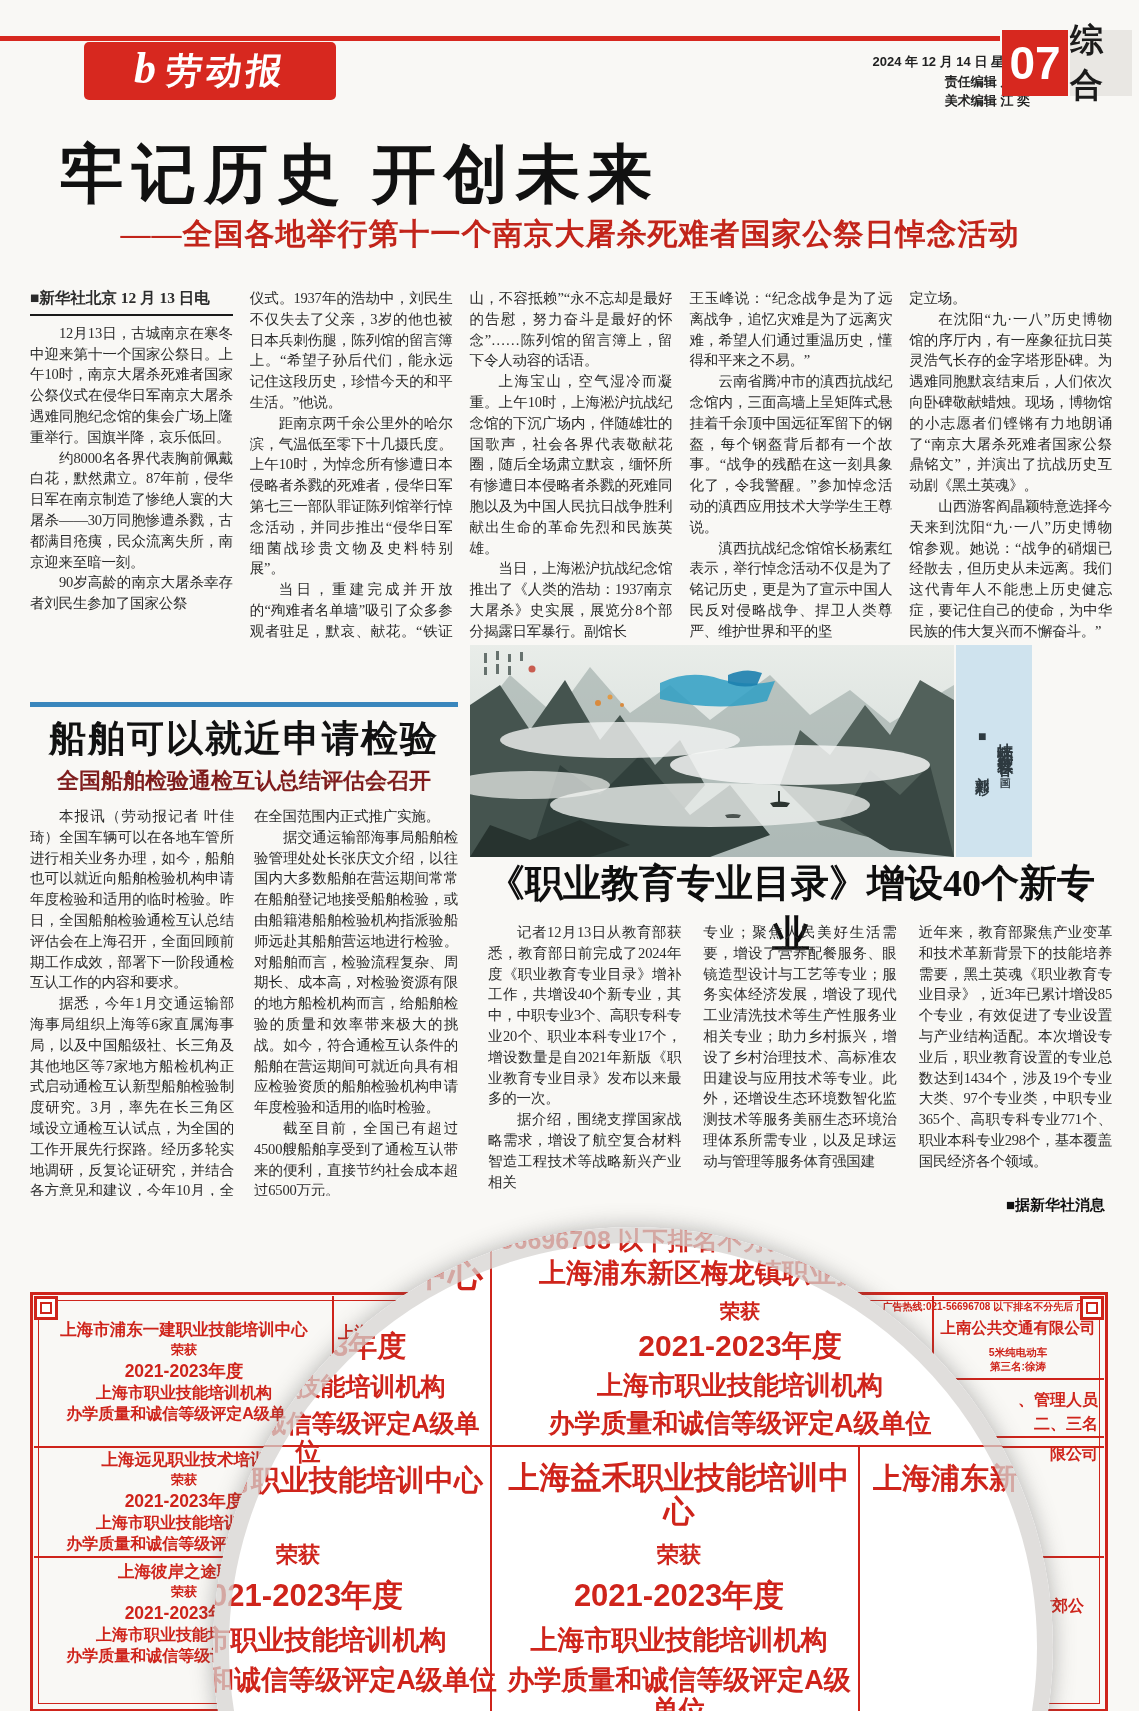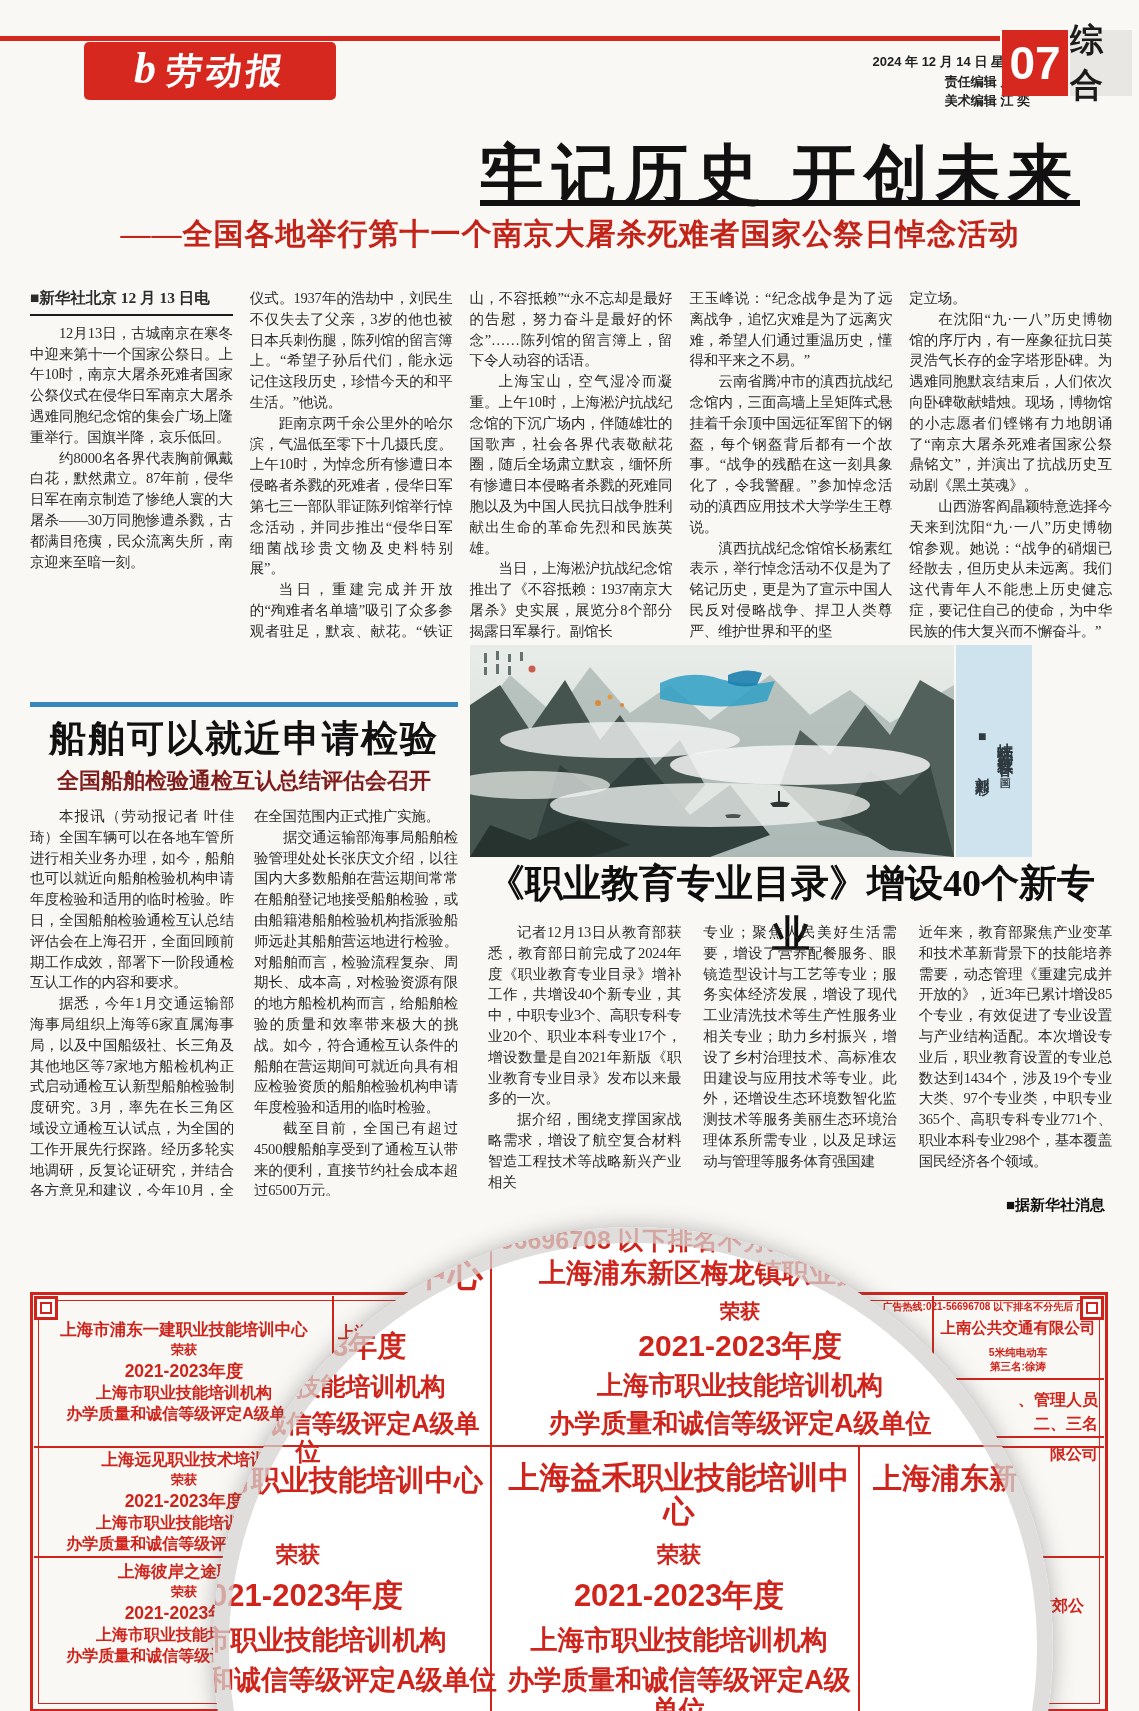--- a/index.html
+++ b/index.html
@@ -19,22 +19,22 @@
               font-family:"Liberation Sans","DejaVu Sans",sans-serif;
               font-size:13px;font-weight:bold;color:#222;line-height:1.5;}
   .pagenum-box{left:1002px;top:30px;width:66px;height:66px;background:#d7281f;color:#fff;
                display:flex;align-items:center;justify-content:center;
                font-family:"Liberation Sans","DejaVu Sans",sans-serif;font-weight:bold;font-size:46px;}
   .section-box{left:1070px;top:30px;width:62px;height:66px;background:#e9e7e3;color:#1b1b1b;
                display:flex;align-items:center;justify-content:center;
                font-weight:900;font-size:33px;letter-spacing:1px;}
 
   
-  .lead-headline{left:60px;top:140px;width:1020px;text-align:right;color:#111;
-                 font-size:64px;font-weight:900;letter-spacing:8px;line-height:1.1;text-decoration:underline;}
+  .lead-headline{left:60px;top:140px;width:1020px;text-align:left;color:#111;
+                 font-size:64px;font-weight:900;letter-spacing:8px;line-height:1.1;}
   .lead-sub{left:60px;top:214px;width:1020px;text-align:center;color:#c2241a;
             font-size:30px;font-weight:700;letter-spacing:1px;}
   .cols{left:30px;top:288px;width:1082px;height:352px;display:flex;gap:17px;overflow:hidden;}
   .col{width:203px;font-size:14.5px;line-height:20.8px;text-align:justify;letter-spacing:-0.2px;}
   .col p{margin:0;text-indent:2em;}
   .col.cont p:first-child{text-indent:0;}
   .byline{font-weight:bold;font-size:15.5px;border-bottom:2px solid #1a1a1a;
           padding-bottom:5px;margin-bottom:7px;letter-spacing:0;}
 
   
@@ -109,31 +109,32 @@
 
   <div class="abs lead-headline">牢记历史 开创未来</div>
   <div class="abs lead-sub">——全国各地举行第十一个南京大屠杀死难者国家公祭日悼念活动</div>
 
   <div class="abs cols">
     <div class="col">
       <div class="byline">■新华社北京 12 月 13 日电</div>
       <div>
           <p>12月13日，古城南京在寒冬中迎来第十一个国家公祭日。上午10时，南京大屠杀死难者国家公祭仪式在侵华日军南京大屠杀遇难同胞纪念馆的集会广场上隆重举行。国旗半降，哀乐低回。</p>
           <p>约8000名各界代表胸前佩戴白花，默然肃立。87年前，侵华日军在南京制造了惨绝人寰的大屠杀——30万同胞惨遭杀戮，古都满目疮痍，民众流离失所，南京迎来至暗一刻。</p>
+          <p>90岁高龄的南京大屠杀幸存者刘民生参加了国家公祭</p>
         </div>
     </div>
     <div class="col cont">
         <p>仪式。1937年的浩劫中，刘民生不仅失去了父亲，3岁的他也被日本兵刺伤腿，陈列馆的留言簿上。“希望子孙后代们，能永远记住这段历史，珍惜今天的和平生活。”他说。</p>
         <p>距南京两千余公里外的哈尔滨，气温低至零下十几摄氏度。上午10时，为悼念所有惨遭日本侵略者杀戮的死难者，侵华日军第七三一部队罪证陈列馆举行悼念活动，并同步推出“侵华日军细菌战珍贵文物及史料特别展”。</p>
         <p>当日，重建完成并开放的“殉难者名单墙”吸引了众多参观者驻足，默哀、献花。“铁证如</p>
       </div>
     <div class="col cont">
         <p>山，不容抵赖”“永不忘却是最好的告慰，努力奋斗是最好的怀念”……陈列馆的留言簿上，留下令人动容的话语。</p>
         <p>上海宝山，空气湿冷而凝重。上午10时，上海淞沪抗战纪念馆的下沉广场内，伴随雄壮的国歌声，社会各界代表敬献花圈，随后全场肃立默哀，缅怀所有惨遭日本侵略者杀戮的死难同胞以及为中国人民抗日战争胜利献出生命的革命先烈和民族英雄。</p>
-        <p>当日，上海淞沪抗战纪念馆推出了《不容抵赖：1937南京大屠杀》史实展，展览分8个部分揭露日军暴行。副馆长</p>
+        <p>当日，上海淞沪抗战纪念馆推出了《人类的浩劫：1937南京大屠杀》史实展，展览分8个部分揭露日军暴行。副馆长</p>
       </div>
     <div class="col cont">
         <p>王玉峰说：“纪念战争是为了远离战争，追忆灾难是为了远离灾难，希望人们通过重温历史，懂得和平来之不易。”</p>
         <p>云南省腾冲市的滇西抗战纪念馆内，三面高墙上呈矩阵式悬挂着千余顶中国远征军留下的钢盔，每个钢盔背后都有一个故事。“战争的残酷在这一刻具象化了，令我警醒。”参加悼念活动的滇西应用技术大学学生王尊说。</p>
         <p>滇西抗战纪念馆馆长杨素红表示，举行悼念活动不仅是为了铭记历史，更是为了宣示中国人民反对侵略战争、捍卫人类尊严、维护世界和平的坚</p>
       </div>
     <div class="col cont">
         <p>定立场。</p>
         <p>在沈阳“九·一八”历史博物馆的序厅内，有一座象征抗日英灵浩气长存的金字塔形卧碑。为遇难同胞默哀结束后，人们依次向卧碑敬献蜡烛。现场，博物馆的小志愿者们铿锵有力地朗诵了“南京大屠杀死难者国家公祭鼎铭文”，并演出了抗战历史互动剧《黑土英魂》。</p>
         <p>山西游客阎晶颖特意选择今天来到沈阳“九·一八”历史博物馆参观。她说：“战争的硝烟已经散去，但历史从未远离。我们这代青年人不能患上历史健忘症，要记住自己的使命，为中华民族的伟大复兴而不懈奋斗。”</p>
@@ -213,21 +214,21 @@
   <div class="abs edu-headline">《职业教育专业目录》增设40个新专业</div>
   <div class="abs edu-cols">
     <div class="col">
         <p>记者12月13日从教育部获悉，教育部日前完成了2024年度《职业教育专业目录》增补工作，共增设40个新专业，其中，中职专业3个、高职专科专业20个、职业本科专业17个，增设数量是自2021年新版《职业教育专业目录》发布以来最多的一次。</p>
         <p>据介绍，围绕支撑国家战略需求，增设了航空复合材料智造工程技术等战略新兴产业相关</p>
       </div>
     <div class="col cont">
         <p>专业；聚焦人民美好生活需要，增设了营养配餐服务、眼镜造型设计与工艺等专业；服务实体经济发展，增设了现代工业清洗技术等生产性服务业相关专业；助力乡村振兴，增设了乡村治理技术、高标准农田建设与应用技术等专业。此外，还增设生态环境数智化监测技术等服务美丽生态环境治理体系所需专业，以及足球运动与管理等服务体育强国建</p>
       </div>
     <div class="col cont">
-        <p>近年来，教育部聚焦产业变革和技术革新背景下的技能培养需要，动态管理《重建完成并开放的》，近3年已累计增设85个专业，有效促进了专业设置与产业结构适配。本次增设专业后，职业教育设置的专业总数达到1434个，涉及19个专业大类、97个专业类，中职专业365个、高职专科专业771个、职业本科专业298个，基本覆盖国民经济各个领域。</p>
+        <p>近年来，教育部聚焦产业变革和技术革新背景下的技能培养需要，黑土英魂《职业教育专业目录》，近3年已累计增设85个专业，有效促进了专业设置与产业结构适配。本次增设专业后，职业教育设置的专业总数达到1434个，涉及19个专业大类、97个专业类，中职专业365个、高职专科专业771个、职业本科专业298个，基本覆盖国民经济各个领域。</p>
       </div>
   </div>
   <div class="abs edu-credit">■据新华社消息</div>
 
   <div class="abs ad-frame"></div>
   <div class="abs ad-corner" style="left:34px;top:1296px;"></div>
   <div class="abs ad-corner" style="left:1080px;top:1296px;"></div>
   <div class="abs ad-red ad-hotline">广告热线:021-56696708 以下排名不分先后 广告</div>
 
   <div class="abs vline" style="left:332px;top:1296px;height:415px;"></div>

